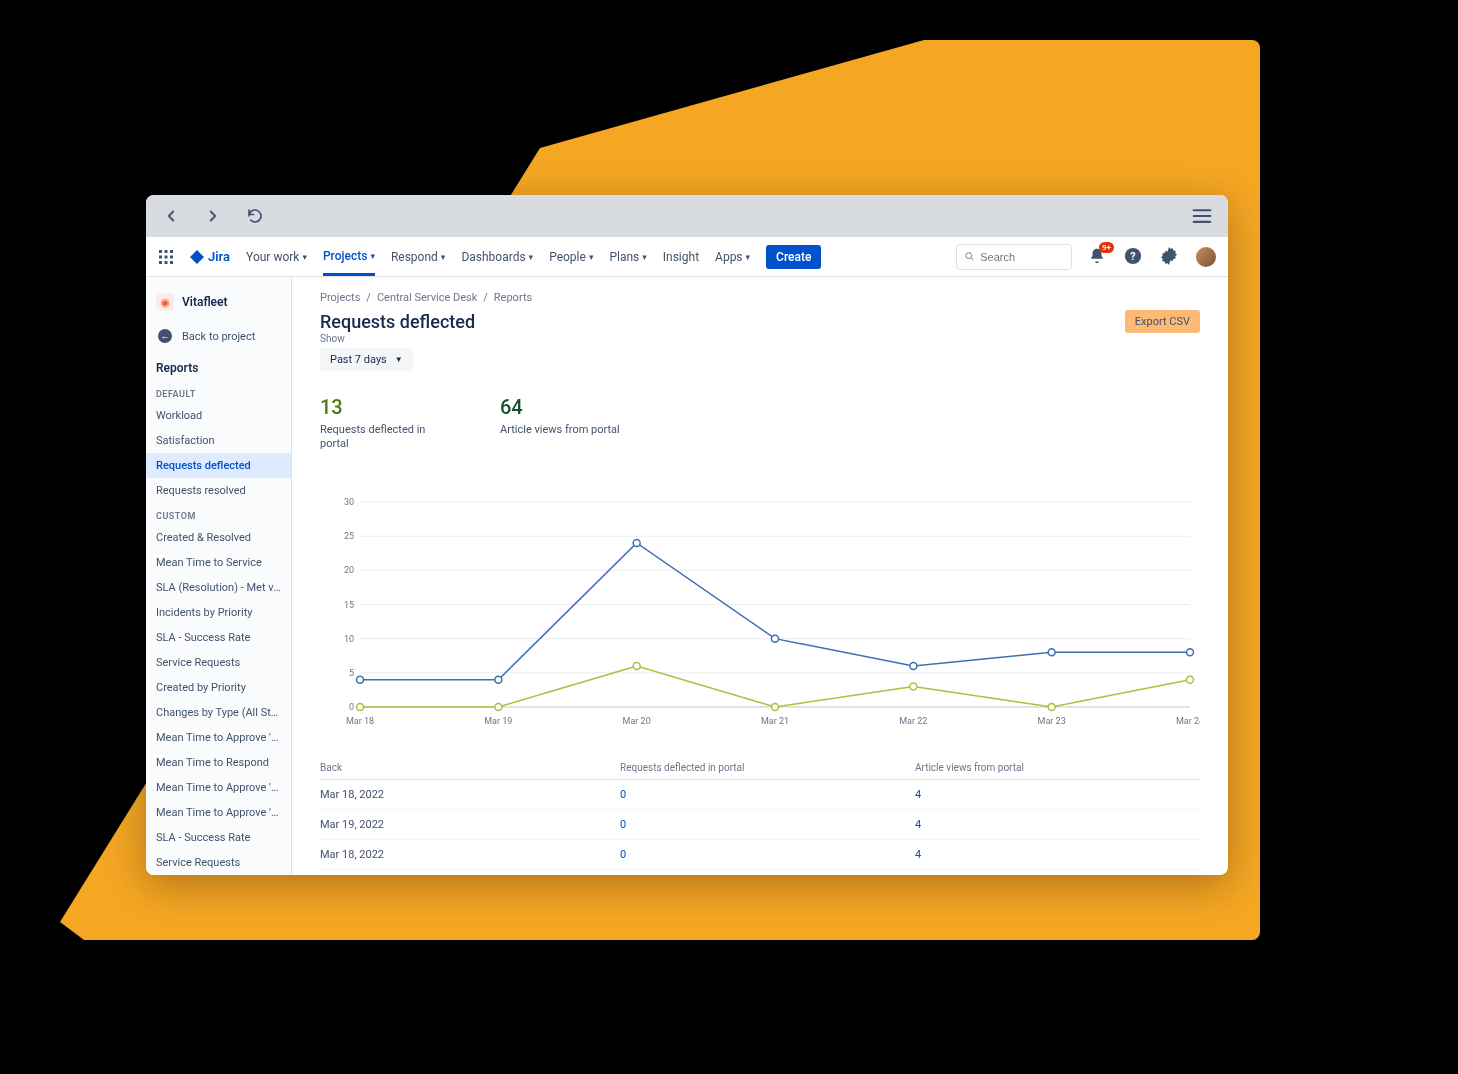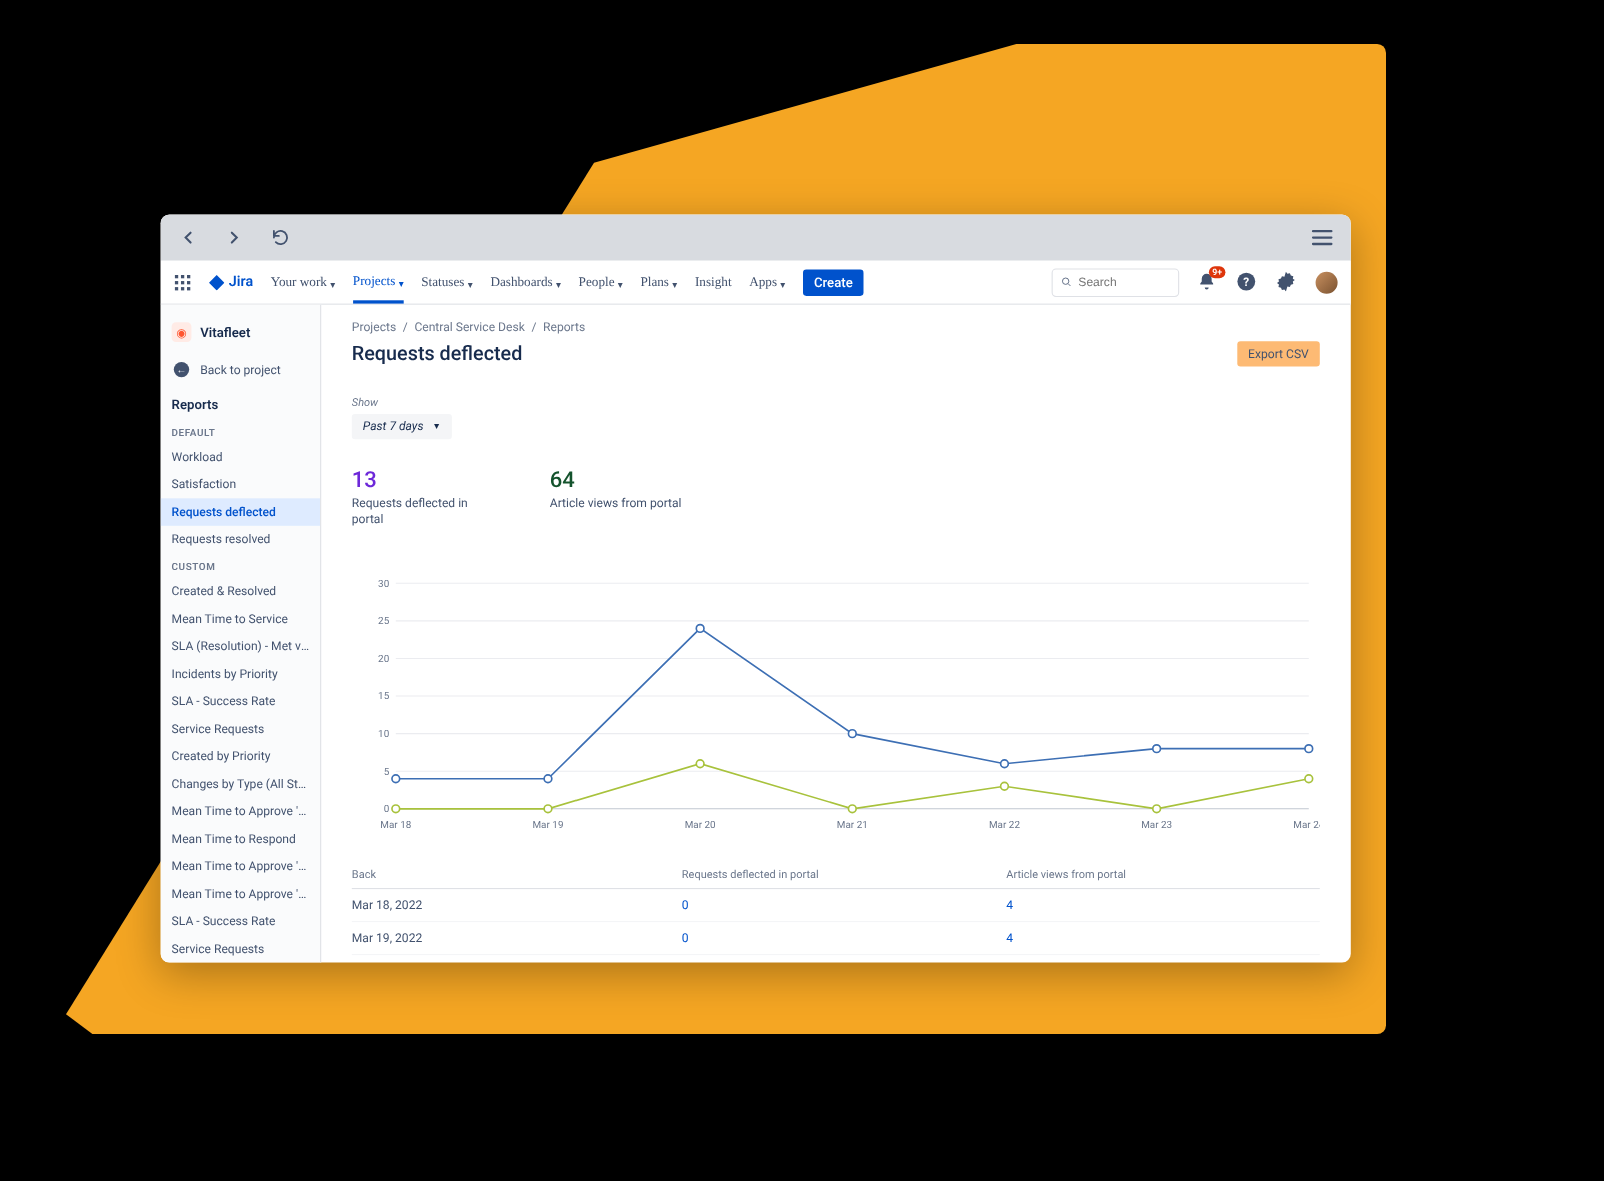--- a/index.html
+++ b/index.html
@@ -6,21 +6,21 @@
   body { font-family: -apple-system, BlinkMacSystemFont, "Segoe UI", Roboto, sans-serif; background: #000; width: 1458px; height: 1074px; position: relative; overflow: hidden; }
   .orange-blob { position: absolute; width: 1200px; height: 900px; background: #f5a623; top: 40px; left: 60px; border-radius: 0 8px 8px 0; clip-path: polygon(72% 0, 100% 0, 100% 100%, 2% 100%, 0 98%, 40% 12%); }
   .browser-window { position: absolute; top: 195px; left: 146px; width: 1082px; height: 680px; background: #fff; border-radius: 8px; overflow: hidden; box-shadow: 0 10px 40px rgba(0,0,0,.3); }
   .browser-bar { height: 42px; background: #d8dbe0; display: flex; align-items: center; padding: 0 16px; gap: 24px; }
   .browser-bar .icon-btn { width: 18px; height: 18px; cursor: pointer; color: #42526e; }
   .browser-bar .spacer { flex: 1; }
   .browser-bar .hamburger { width: 20px; height: 16px; cursor: pointer; }
   .topnav { height: 40px; background: #fff; border-bottom: 1px solid #dfe1e6; display: flex; align-items: center; padding: 5px 12px; gap: 16px; font-size: 12px; color: #42526e; }
   .topnav .apps-icon { width: 16px; height: 16px; cursor: pointer; }
   .topnav .jira-logo { display: flex; align-items: center; gap: 4px; color: #0052cc; font-weight: 600; font-size: 13px; cursor: pointer; }
-  .topnav .nav-item { cursor: pointer; display: flex; align-items: flex-end; gap: 3px; padding: 10px 0; font-family: Liberation Serif, serif; }
+  .topnav .nav-item { cursor: pointer; display: flex; align-items: center; gap: 3px; padding: 10px 0; }
   .topnav .nav-item.active { color: #0052cc; border-bottom: 3px solid #0052cc; font-weight: 500; margin-bottom: -1px; }
   .topnav .caret { font-size: 9px; }
   .topnav .create-btn { background: #0052cc; color: #fff; padding: 5px 10px; border-radius: 3px; font-weight: 500; cursor: pointer; font-size: 12px; }
   .topnav .spacer { flex: 1; }
   .topnav .search-box { width: 116px; height: 26px; border: 1px solid #dfe1e6; border-radius: 4px; display: flex; align-items: center; padding: 0 8px; gap: 6px; font-size: 11px; color: #5e6c84; }
   .topnav .search-box input { border: none; outline: none; width: 100%; font-size: 11px; }
   .topnav .icon-circle { width: 20px; height: 20px; cursor: pointer; color: #42526e; }
   .topnav .notif { position: relative; }
   .topnav .notif .badge { position: absolute; top: -5px; right: -6px; background: #de350b; color: #fff; font-size: 8px; border-radius: 8px; padding: 1px 3px; font-weight: 600; }
   .topnav .avatar { width: 20px; height: 20px; border-radius: 50%; background: linear-gradient(135deg,#c89060,#7a5230); cursor: pointer; }
@@ -34,27 +34,27 @@
   .sidebar .section-title { padding: 6px 10px; font-weight: 600; color: #172b4d; font-size: 12px; }
   .sidebar .group-label { padding: 8px 10px 4px; font-size: 9px; text-transform: uppercase; color: #6b778c; font-weight: 600; letter-spacing: .5px; }
   .sidebar .side-item { padding: 6px 10px; font-size: 11px; cursor: pointer; white-space: nowrap; overflow: hidden; text-overflow: ellipsis; color: #42526e; }
   .sidebar .side-item.active { background: #deebff; color: #0052cc; font-weight: 500; }
   .main { flex: 1; padding: 14px 28px; overflow-y: auto; }
   .breadcrumbs { font-size: 11px; color: #6b778c; display: flex; gap: 6px; align-items: center; }
   .breadcrumbs span { cursor: pointer; }
   .title-row { display: flex; justify-content: space-between; align-items: center; margin-top: 6px; }
   .page-title { font-size: 18px; font-weight: 500; color: #172b4d; }
   .export-btn { background: #fdba74; border-radius: 3px; padding: 5px 10px; font-size: 11px; cursor: pointer; color: #42526e; }
-  .show-block { margin-top: 28px; font-style: italic; }
+  .show-block { margin-top: 0; }
   .show-label { font-size: 10px; color: #6b778c; }
   .show-select { margin-top: 4px; background: #f4f5f7; border-radius: 3px; padding: 5px 10px; font-size: 11px; display: inline-flex; align-items: center; gap: 8px; cursor: pointer; color: #172b4d; }
   .stats-row { display: flex; gap: 60px; margin-top: 24px; }
   .stat { }
   .stat .big { font-size: 20px; font-weight: 500; }
-  .stat .big.green { color: #6d28d9; }
+  .stat .big.green { color: #4d7c0f; }
   .stat .big.blue { color: #14532d; }
   .stat .lbl { font-size: 11px; color: #42526e; margin-top: 4px; max-width: 120px; line-height: 1.3; }
   .chart-area { margin-top: 40px; height: 240px; position: relative; }
   .chart-area svg { width: 100%; height: 100%; display: block; }
   .y-label { font-size: 9px; fill: #6b778c; text-anchor: end; }
   .x-label { font-size: 9px; fill: #6b778c; text-anchor: middle; }
   .grid-line { stroke: #ebecf0; stroke-width: 1; }
   .axis-line { stroke: #c1c7d0; stroke-width: 1; }
   .series-blue { stroke: #3d6fb4; stroke-width: 1.5; fill: none; }
   .series-green { stroke: #a8c23c; stroke-width: 1.5; fill: none; }
@@ -124,21 +124,21 @@
     <div id="nav-items" style="display:flex;gap:16px;align-items:center;">
         <div class="nav-item">
           <span>Your work</span>
           <span class="caret">▾</span>
         </div>
         <div class="nav-item active">
           <span>Projects</span>
           <span class="caret">▾</span>
         </div>
         <div class="nav-item">
-          <span>Statuses</span>
+          <span>Respond</span>
           <span class="caret">▾</span>
         </div>
         <div class="nav-item">
           <span>Dashboards</span>
           <span class="caret">▾</span>
         </div>
         <div class="nav-item">
           <span>People</span>
           <span class="caret">▾</span>
         </div>

